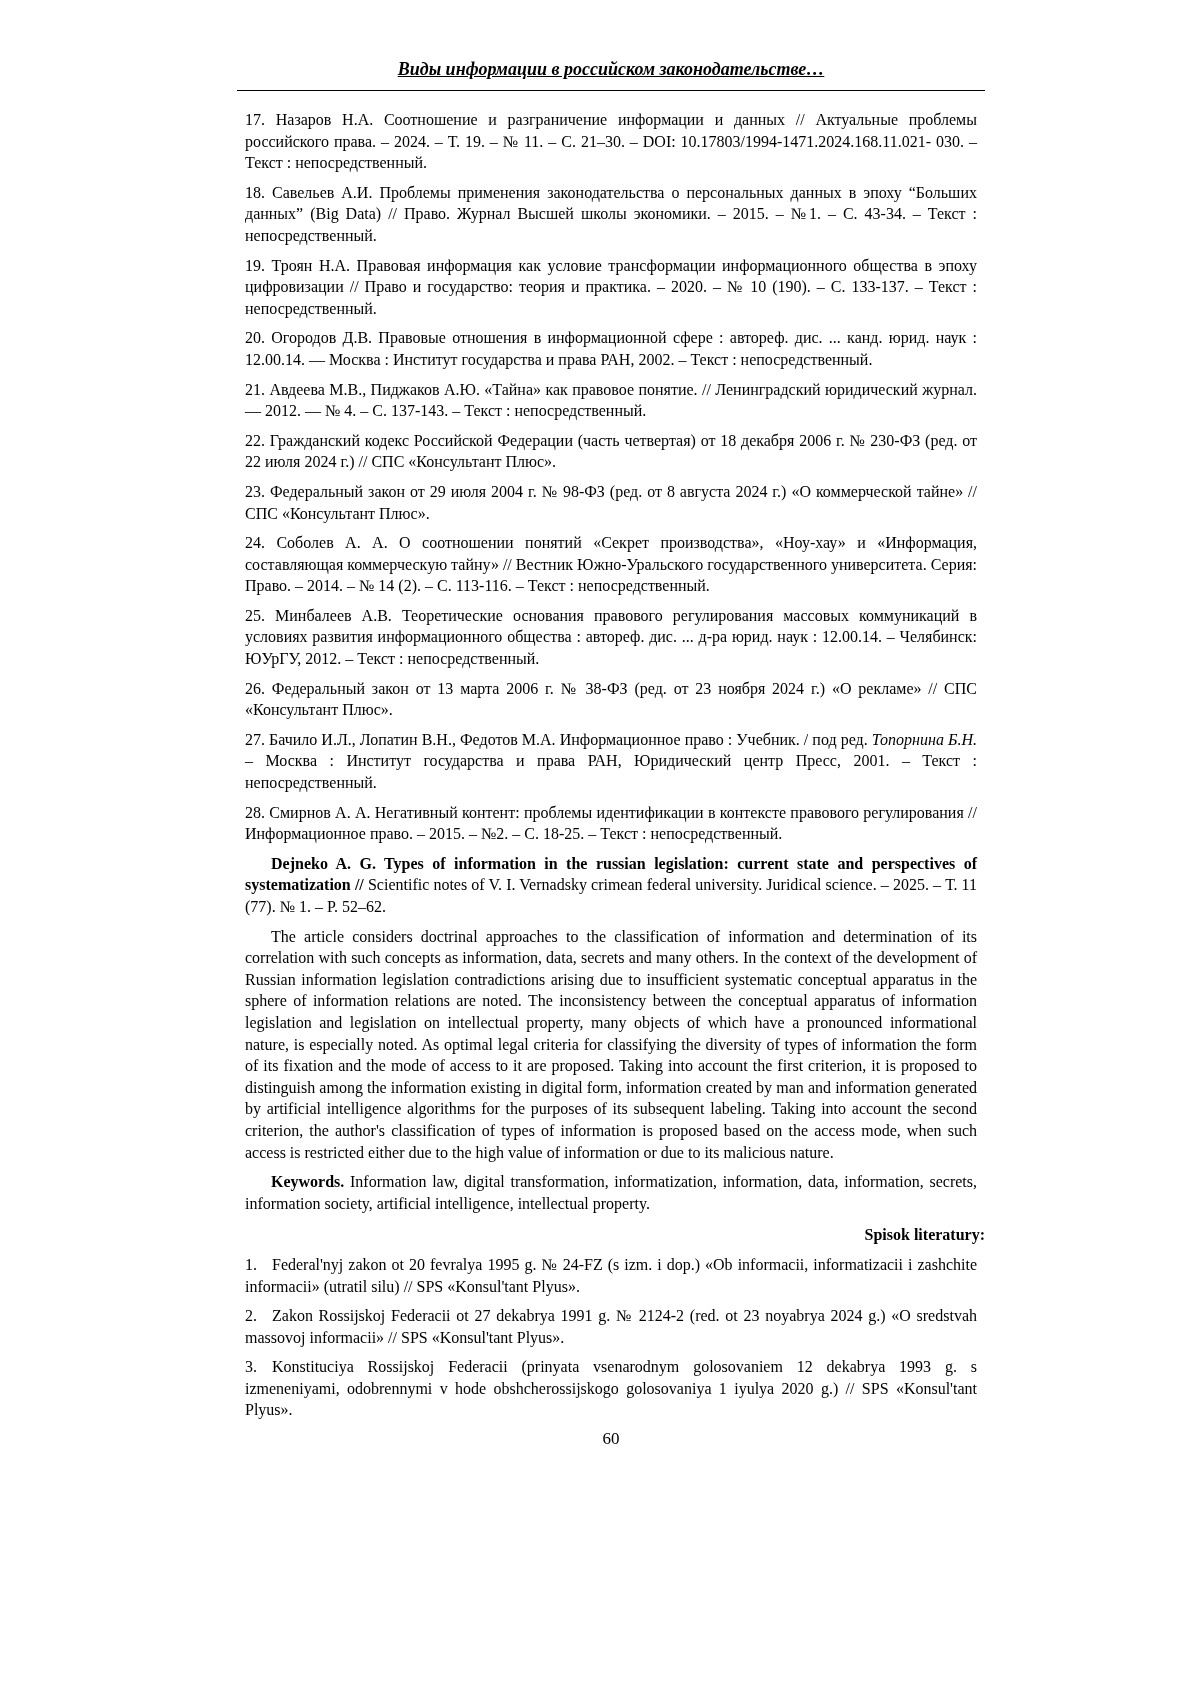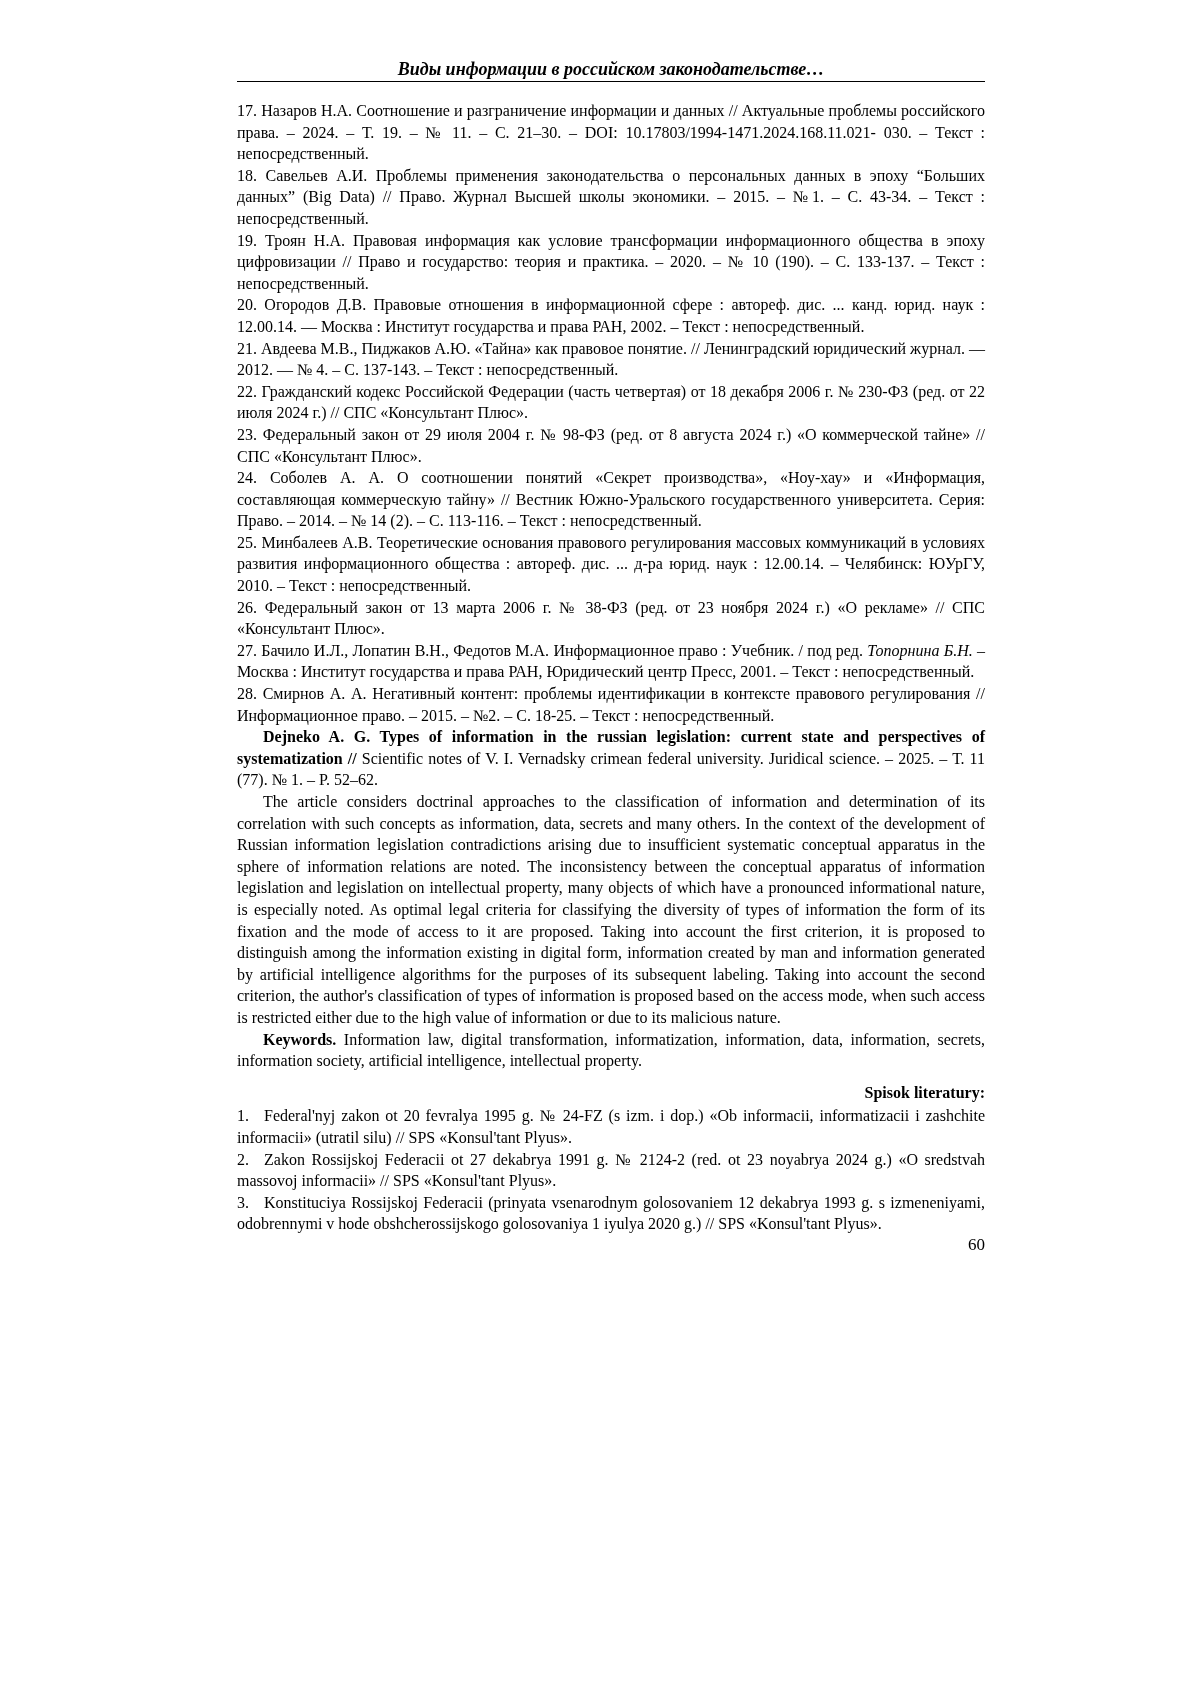--- a/index.html
+++ b/index.html
@@ -22,28 +22,29 @@
     top: 58px;
     width: 748px;
   }
   .running-title {
     text-align: center;
     font-style: italic;
     font-weight: bold;
     font-size: 18px;
     line-height: 22px;
     margin: 0 0 17px 0;
-    padding-bottom: 1px;
+    padding-bottom: 10px;
     border-bottom: 1.6px solid #000000;
+    text-decoration: underline;
   }
   .refs {
     margin-top: 18px;
   }
   p.ref {
-    margin: 0;
+    margin: 8px;
     font-size: 16px;
     line-height: 21.6px;
     text-align: justify;
   }
   p.indent {
     text-indent: 26px;
   }
   .eng-citation {
     margin-top: 9px;
   }
@@ -52,21 +53,21 @@
     font-weight: bold;
     font-size: 16px;
     line-height: 21.6px;
     margin: 10px 0 2px 0;
   }
   .list-num {
     display: inline-block;
     min-width: 27px;
   }
   .page-number {
-    text-align: right;
+    text-align: center;
     font-size: 17px;
   }
   b, i { font-size: inherit; }
 </style>
 </head>
 <body>
 
 <div class="page">
   <div class="content">
 
@@ -74,21 +75,21 @@
 
     <div class="refs">
       <p class="ref">17. Назаров Н.А. Соотношение и разграничение информации и данных // Актуальные проблемы российского права. – 2024. – Т. 19. – № 11. – С. 21–30. – DOI: 10.17803/1994-1471.2024.168.11.021- 030. – Текст : непосредственный.</p>
       <p class="ref">18. Савельев А.И. Проблемы применения законодательства о персональных данных в эпоху “Больших данных” (Big Data) // Право. Журнал Высшей школы экономики. – 2015. – №1. – С. 43-34. – Текст : непосредственный.</p>
       <p class="ref">19. Троян Н.А. Правовая информация как условие трансформации информационного общества в эпоху цифровизации // Право и государство: теория и практика. – 2020. – № 10 (190). – С.  133-137. – Текст : непосредственный.</p>
       <p class="ref">20. Огородов Д.В. Правовые отношения в информационной сфере : автореф. дис. ... канд. юрид. наук : 12.00.14. — Москва : Институт государства и права РАН, 2002. – Текст : непосредственный.</p>
       <p class="ref">21. Авдеева М.В., Пиджаков А.Ю. «Тайна» как правовое понятие. // Ленинградский юридический журнал. — 2012. — № 4. – С. 137-143. – Текст : непосредственный.</p>
       <p class="ref">22. Гражданский кодекс Российской Федерации (часть четвертая) от 18 декабря 2006 г. № 230-ФЗ (ред. от 22 июля 2024 г.) // СПС «Консультант Плюс».</p>
       <p class="ref">23. Федеральный закон от 29 июля 2004 г. № 98-ФЗ (ред. от 8 августа 2024 г.) «О коммерческой тайне» // СПС «Консультант Плюс».</p>
       <p class="ref">24. Соболев А. А. О соотношении понятий «Секрет производства», «Ноу-хау» и «Информация, составляющая коммерческую тайну» // Вестник Южно-Уральского государственного университета. Серия: Право. – 2014. – № 14 (2). – С. 113-116. – Текст : непосредственный.</p>
-      <p class="ref">25. Минбалеев А.В. Теоретические основания правового регулирования массовых коммуникаций в условиях развития информационного общества : автореф. дис. ... д-ра юрид. наук : 12.00.14. – Челябинск: ЮУрГУ, 2010. – Текст : непосредственный.</p>
+      <p class="ref">25. Минбалеев А.В. Теоретические основания правового регулирования массовых коммуникаций в условиях развития информационного общества : автореф. дис. ... д-ра юрид. наук : 12.00.14. – Челябинск: ЮУрГУ, 2012. – Текст : непосредственный.</p>
       <p class="ref">26. Федеральный закон от 13 марта 2006 г. № 38-ФЗ (ред. от 23 ноября 2024 г.) «О рекламе» // СПС «Консультант Плюс».</p>
       <p class="ref"><span>27. Бачило И.Л., Лопатин В.Н., Федотов М.А. Информационное право : Учебник. / под ред. </span><i>Топорнина Б.Н.</i><span> – Москва : Институт государства и права РАН, Юридический центр Пресс, 2001. – Текст : непосредственный.</span></p>
       <p class="ref">28. Смирнов А. А. Негативный контент: проблемы идентификации в контексте правового регулирования // Информационное право. – 2015. –  №2. – С. 18-25. – Текст : непосредственный.</p>
     </div>
 
     <div>
       <p class="ref indent eng-citation"><b>Dejneko A. G. Types of information in the russian legislation: current state and perspectives of systematization //</b><span> Scientific notes of V. I. Vernadsky crimean federal university. Juridical science. – 2025. – Т. 11 (77). № 1. – P. 52–62.</span></p>
       <p class="ref indent">The article considers doctrinal approaches to the classification of information and determination of its correlation with such concepts as information, data, secrets and many others. In the context of the development of Russian information legislation contradictions arising due to insufficient systematic conceptual apparatus in the sphere of information relations are noted. The inconsistency between the conceptual apparatus of information legislation and legislation on intellectual property, many objects of which have a pronounced informational nature, is especially noted. As optimal legal criteria for classifying the diversity of types of information the form of its fixation and the mode of access to it are proposed. Taking into account the first criterion, it is proposed to distinguish among the information existing in digital form, information created by man and information generated by artificial intelligence algorithms for the purposes of its subsequent labeling. Taking into account the second criterion, the author's classification of types of information is proposed based on the access mode, when such access is restricted either due to the high value of information or due to its malicious nature.</p>
       <p class="ref indent"><b>Keywords.</b><span> Information law, digital transformation, informatization, information, data, information, secrets, information society, artificial intelligence, intellectual property.</span></p>
     </div>

